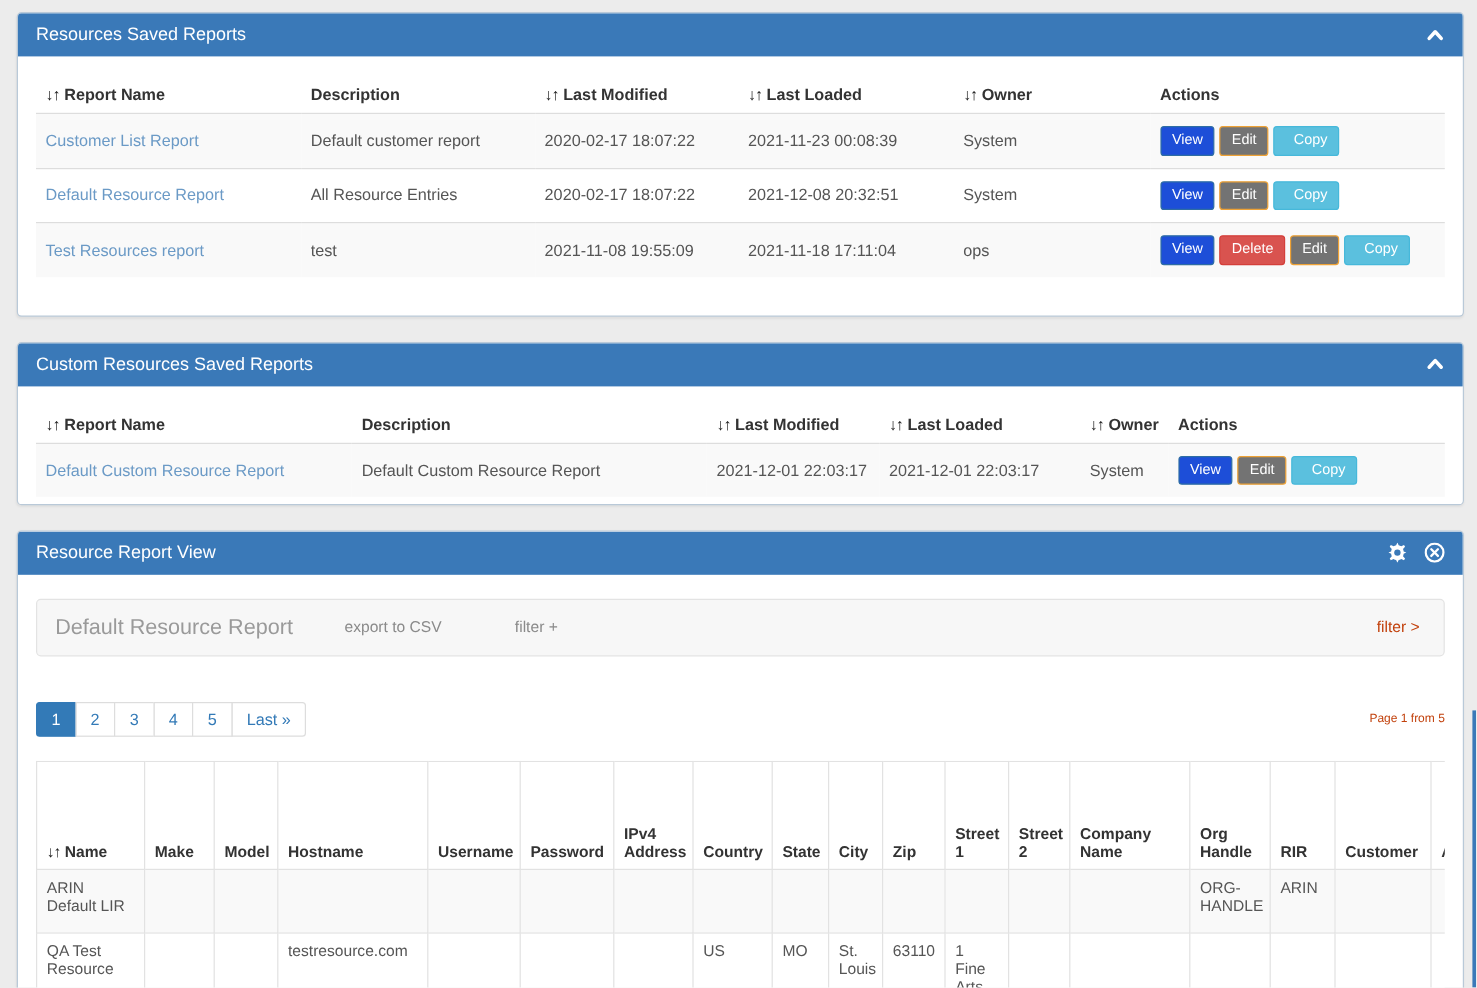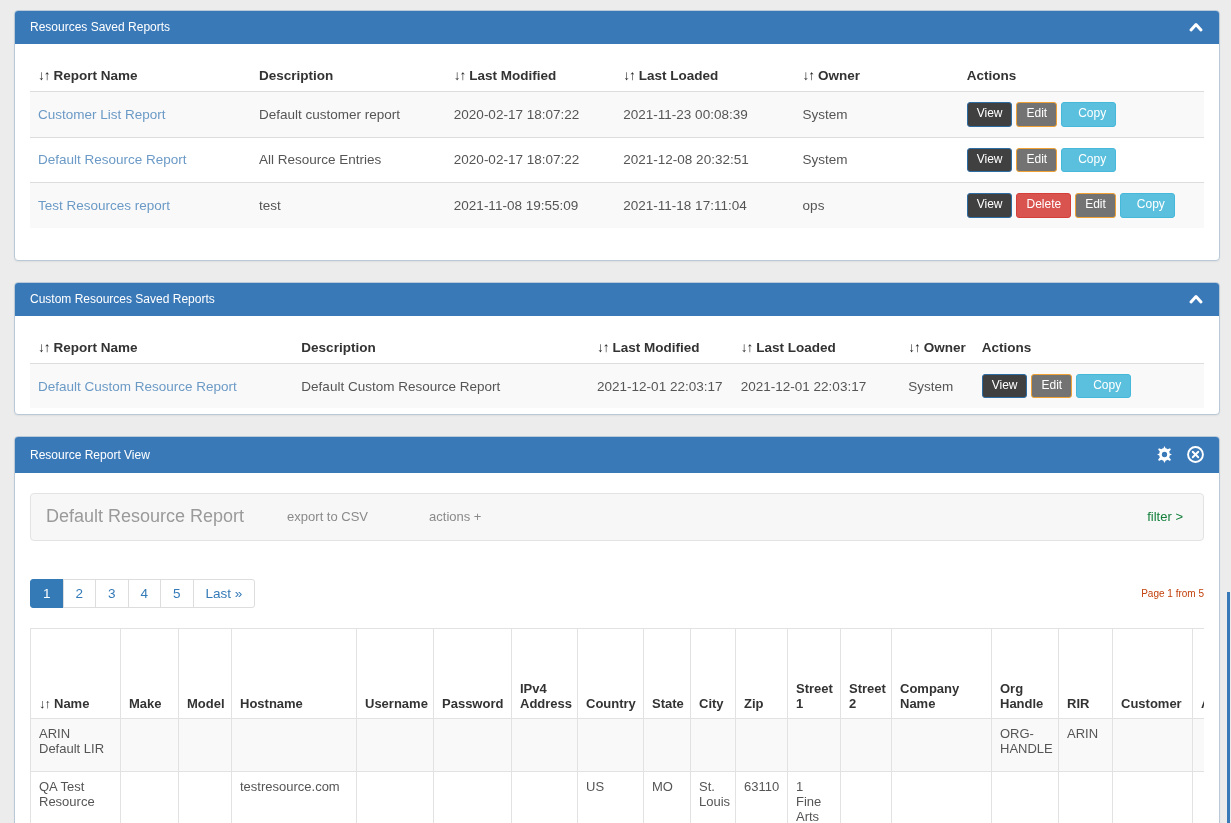--- a/index.html
+++ b/index.html
@@ -18,21 +18,21 @@
     border:1px solid #b9c9d8;
     border-radius:4px;
     margin:0 11px 21px 14px;
     box-shadow:0 1px 2px rgba(0,0,0,.06);
     overflow:hidden;
   }
   .panel-heading {
     background:#3a79b8;
     color:#fff;
     padding:9px 15px 10px 15px;
-    font-size:12px;
+    font-size:15px;
     display:flex; align-items:center;
   }
   .panel-heading .spacer { flex:1; }
   .head-icon { margin-left:14px; cursor:pointer; display:inline-flex; }
 
   
   .panel-body { padding:0 15px; }
   .pb-1 { padding-bottom:32px; }
   .pb-2 { padding-bottom:6px; }
   table.saved { width:100%; border-collapse:collapse; font-size:13.5px;margin-top:14px; }
@@ -44,34 +44,34 @@
   table.saved td { padding:10px 8px; border-top:1px solid #ddd; color:#555; }
   table.saved tbody tr:nth-child(odd) { background:#f9f9f9; }
   .sort-glyph { font-weight:bold; color:#222; margin-right:4px; letter-spacing:-1px; }
   a.report-link { color:#6b9ac6; text-decoration:none; }
 
   .btn {
     display:inline-block; padding:3px 9px 4px 9px; font-size:12px;
     color:#fff; border-radius:3px; margin-right:4px; cursor:pointer;
     border:1px solid transparent; line-height:1.3;
   }
-  .btn-view   { background:#404040; border-color:#2e6da4; }
+  .btn-view   { background:#1d4ed8; border-color:#2e6da4; }
   .btn-edit   { background:#737373; border-color:#eea236; }
   .btn-copy   { background:#5bc0de; border-color:#46b8da;padding-left:16px; }
   .btn-delete { background:#d9534f; border-color:#d43f3a; }
 
   
   .view-body { padding:20px 15px 0 15px; }
   .toolbar {
     background:#f7f7f7; border:1px solid #e3e3e3; border-radius:4px;
     padding:12px 20px 13px 15px; display:flex; align-items:center;
   }
   .toolbar-title { font-size:18px; color:#9a9a9a; margin-right:43px; }
   .toolbar-link  { font-size:13px; color:#8a8a8a; margin-right:61px; cursor:pointer; }
-  .toolbar-filter{ font-size:13px; color:#15803d; margin-left:auto; cursor:pointer; }
+  .toolbar-filter{ font-size:13px; color:#c2410c; margin-left:auto; cursor:pointer; }
 
   .pager-row { margin-top:38px; display:flex; align-items:center; }
   .pagination { display:flex; }
   .page-item {
     border:1px solid #ddd; background:#fff; color:#337ab7;
     padding:6px 12px; font-size:13.5px; margin-left:-1px; cursor:pointer;
   }
   .page-item:first-child { margin-left:0; border-radius:3px 0 0 3px; }
   .page-item:last-child { border-radius:0 3px 3px 0; }
   .page-item.active { background:#337ab7; border-color:#337ab7; color:#fff; }
@@ -223,21 +223,21 @@
           <line x1="5.4" y1="5.4" x2="10.6" y2="10.6" stroke="#fff" stroke-width="1.8" stroke-linecap="round"></line>
           <line x1="10.6" y1="5.4" x2="5.4" y2="10.6" stroke="#fff" stroke-width="1.8" stroke-linecap="round"></line>
         </svg>
       </span>
     </header>
     <div class="view-body">
 
       <div class="toolbar">
         <span class="toolbar-title">Default Resource Report</span>
         <span class="toolbar-link">export to CSV</span>
-        <span class="toolbar-link">actions +</span>
+        <span class="toolbar-link">filter +</span>
         <span class="toolbar-filter">filter &gt;</span>
       </div>
 
       <div class="pager-row">
         <div class="pagination" id="pagination">
             <span class="page-item active">1</span>
             <span class="page-item">2</span>
             <span class="page-item">3</span>
             <span class="page-item">4</span>
             <span class="page-item">5</span>

